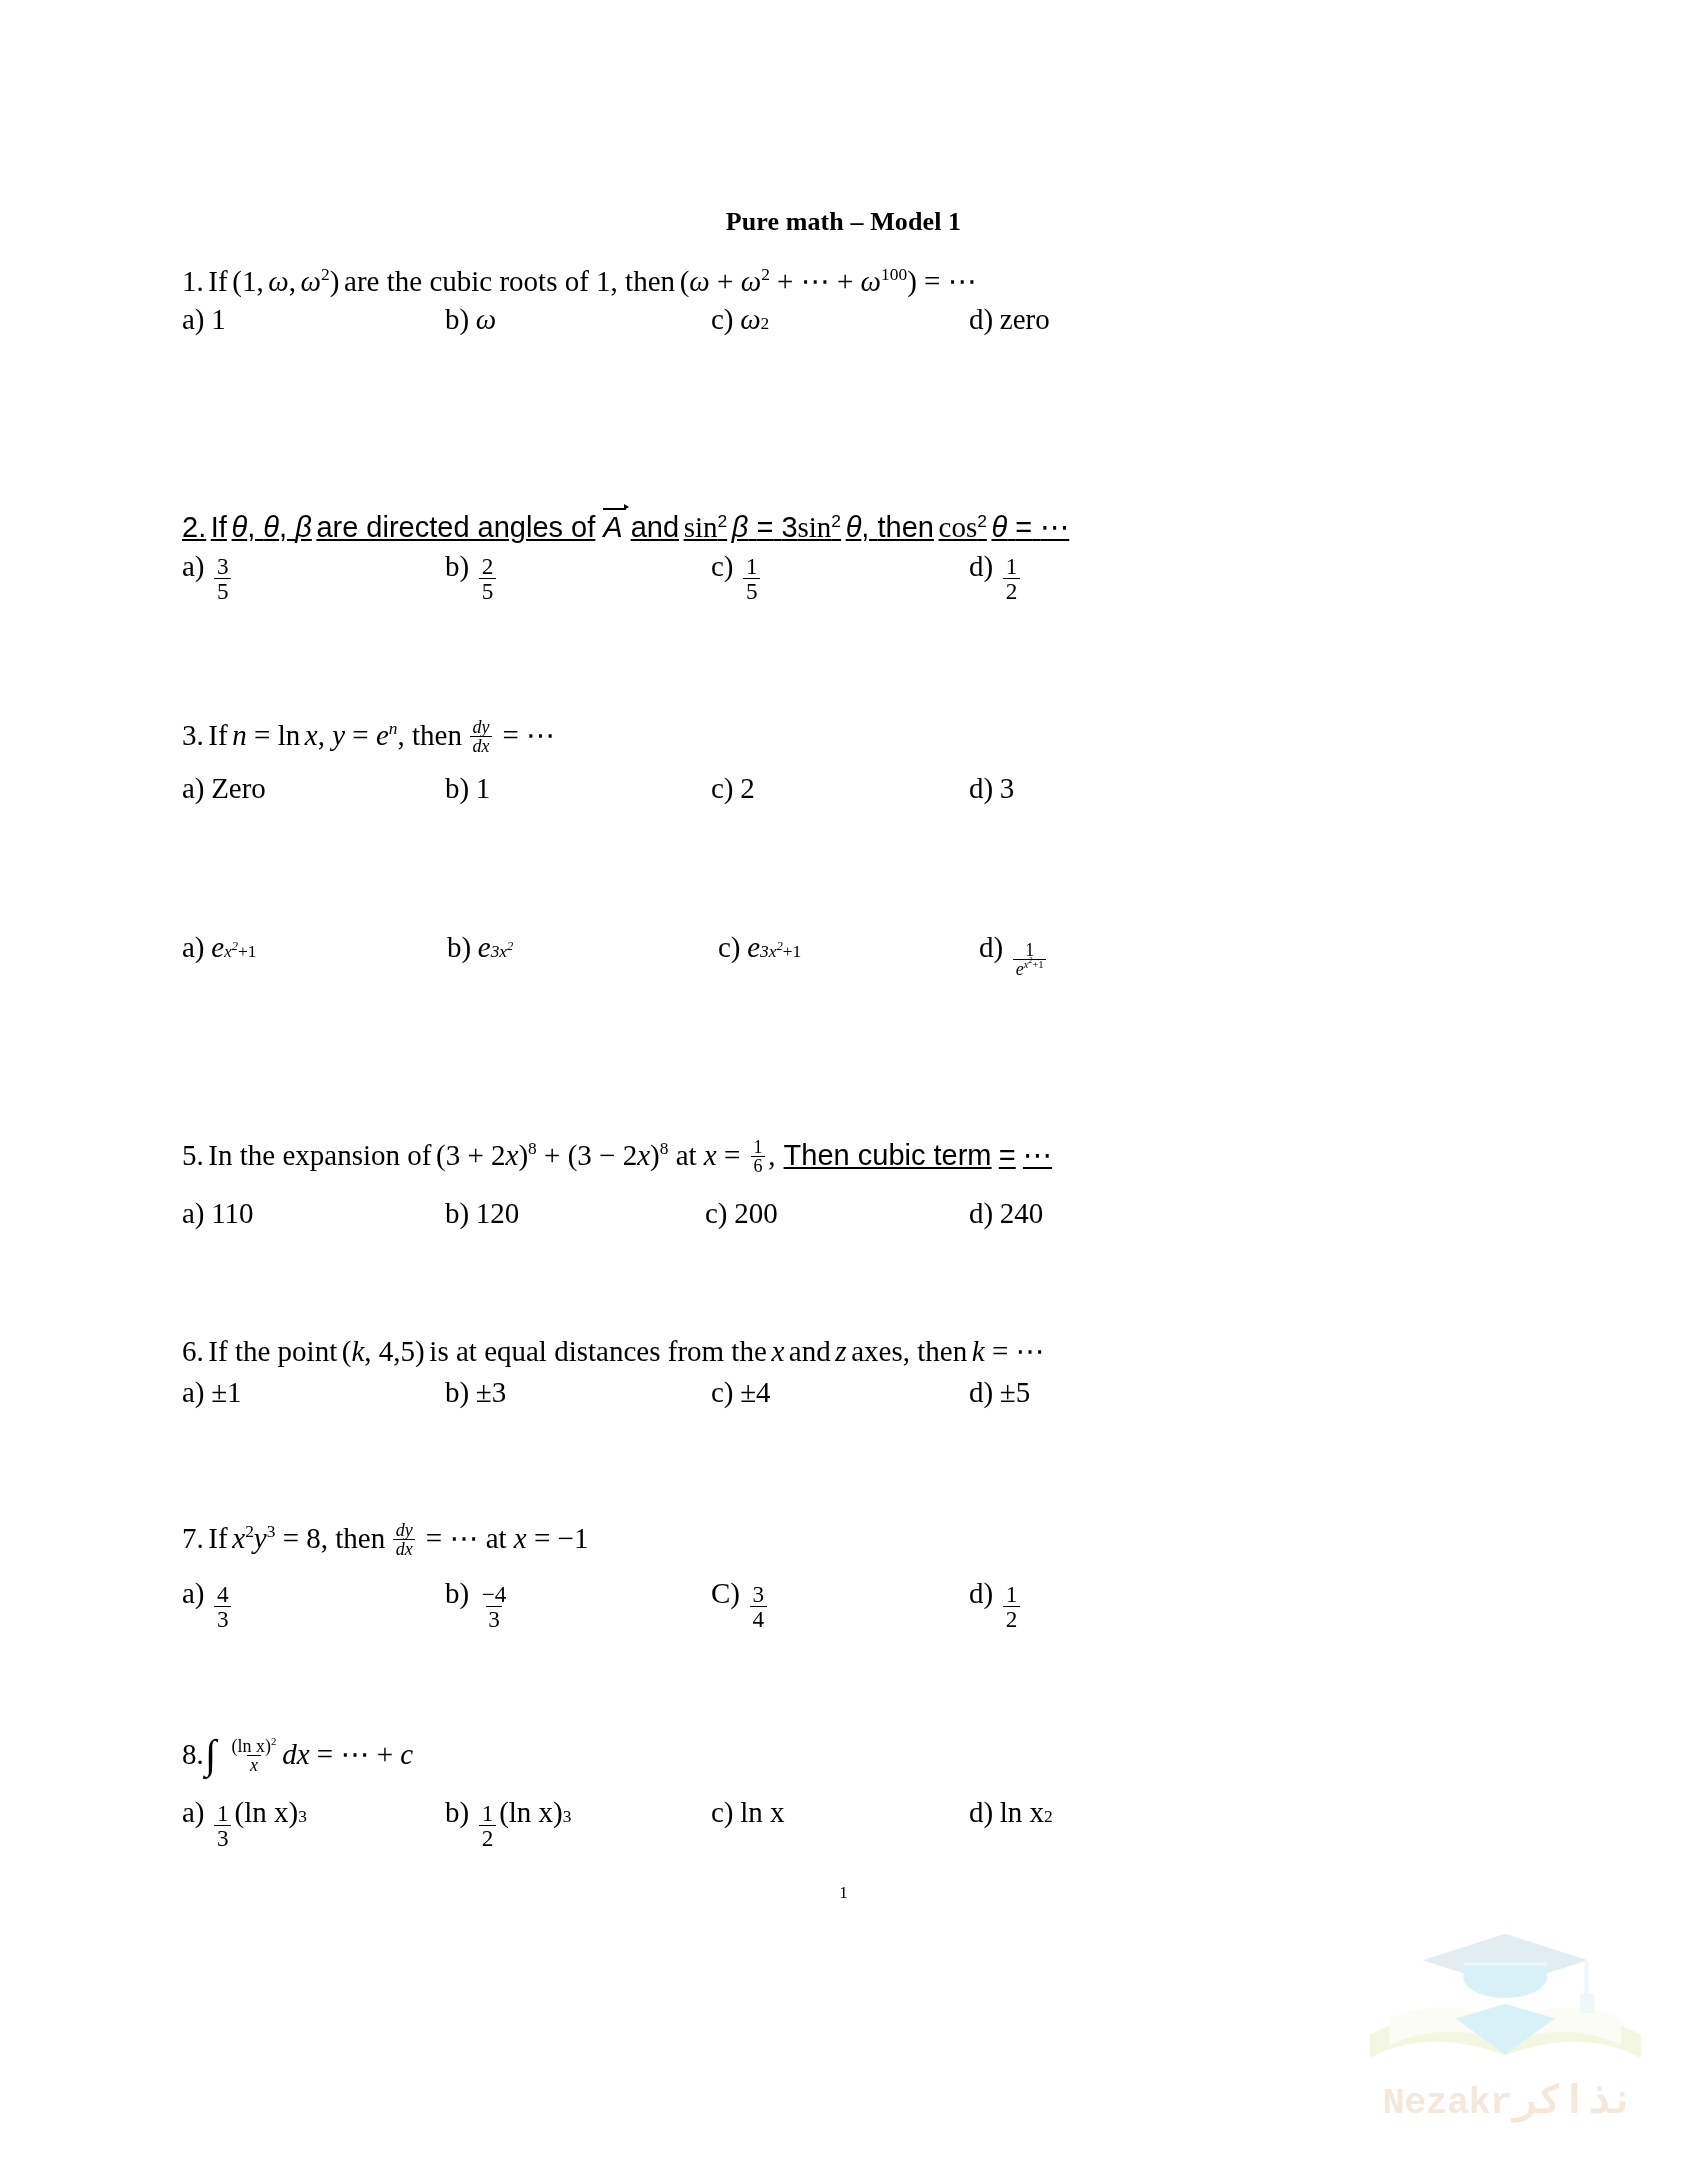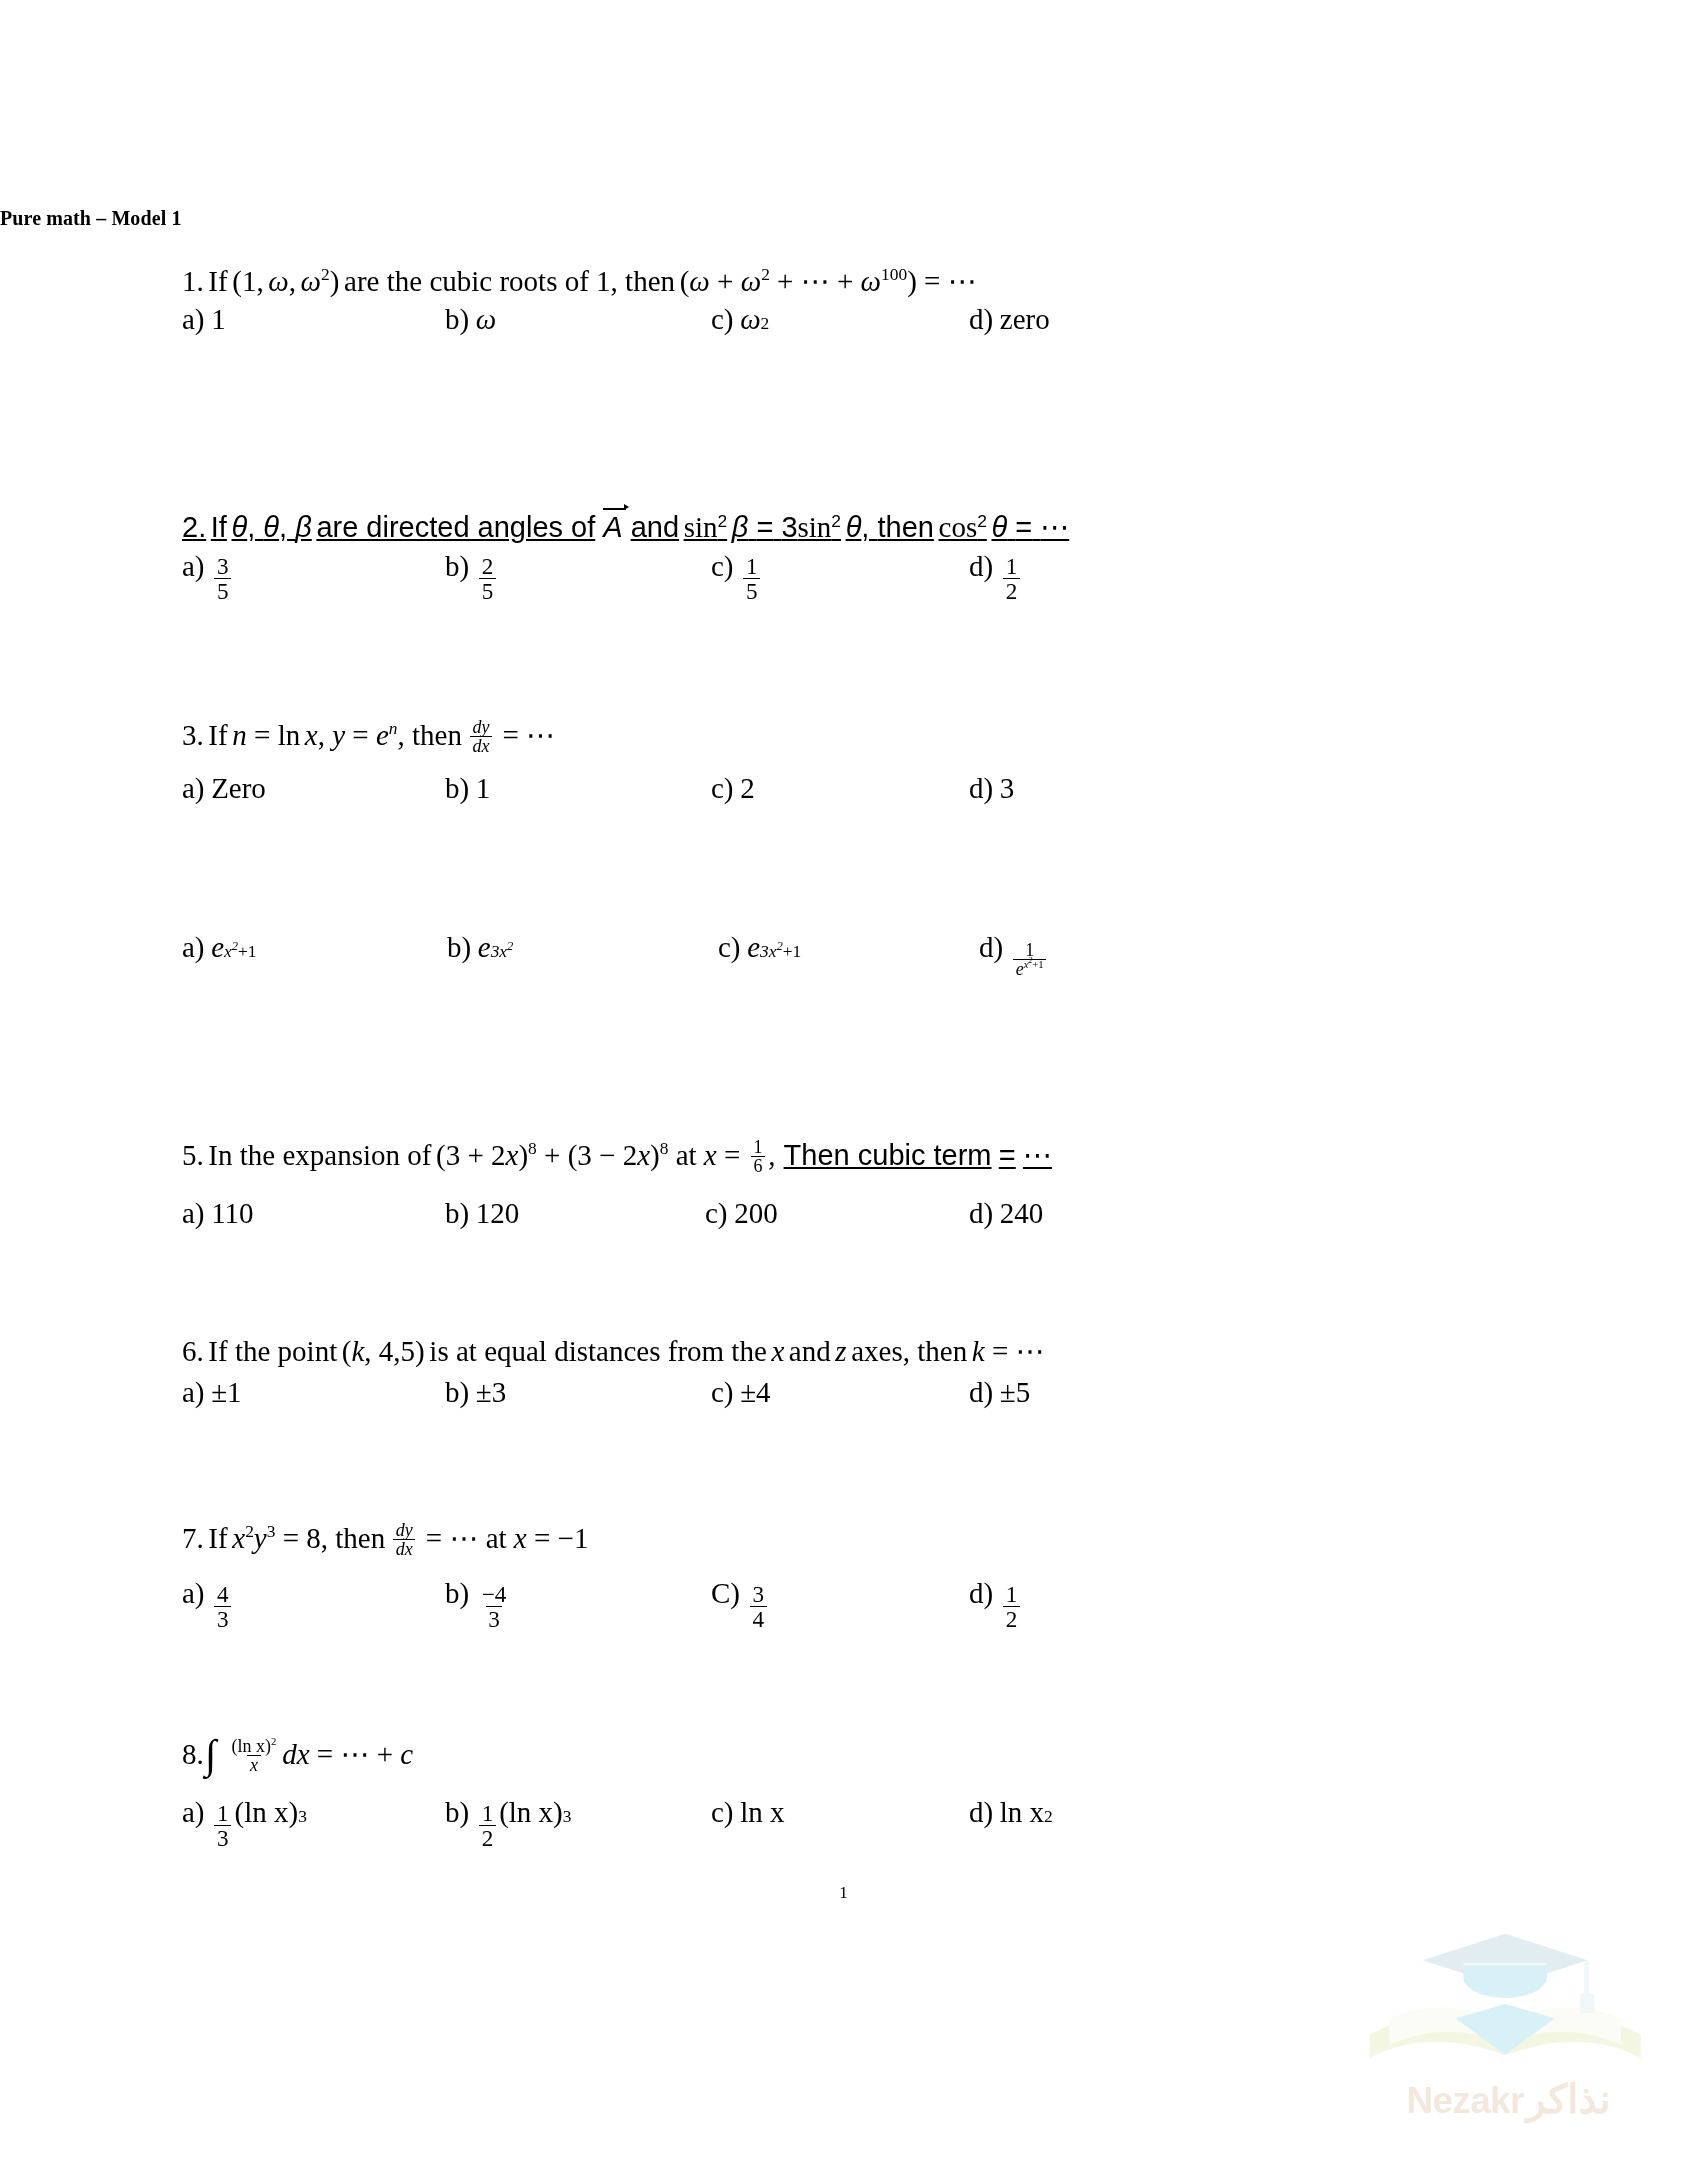--- a/index.html
+++ b/index.html
@@ -16,21 +16,22 @@
     color: #000000;
     overflow: hidden;
   }
 
   
   .doc-title {
     position: absolute;
     top: 207px;
     left: 0;
     width: 1687px;
-    font-size: 20px;
+    text-align: center;
+    font-size: 26px;
     font-weight: bold;
     letter-spacing: 0.1px;
   }
 
   
   .question {
     position: absolute;
     left: 182px;
     width: 1389px;
     margin-top: 21px;
@@ -155,21 +156,21 @@
     top: 0;
     width: 291px;
     height: 169px;
   }
   .wm-text {
     position: absolute;
     left: 0;
     top: 157px;
     width: 291px;
     text-align: center;
-    font-family: Liberation Sans, sans-serif;
+    font-family: Liberation Mono, monospace;
     font-size: 37px;
     font-weight: bold;
     color: #d8b48a;
     white-space: nowrap;
     letter-spacing: -0.7px;
   }
   .wm-text .ar { font-size: 40px; margin-left: 2.6px; }
 </style>
 </head>
 <body>

